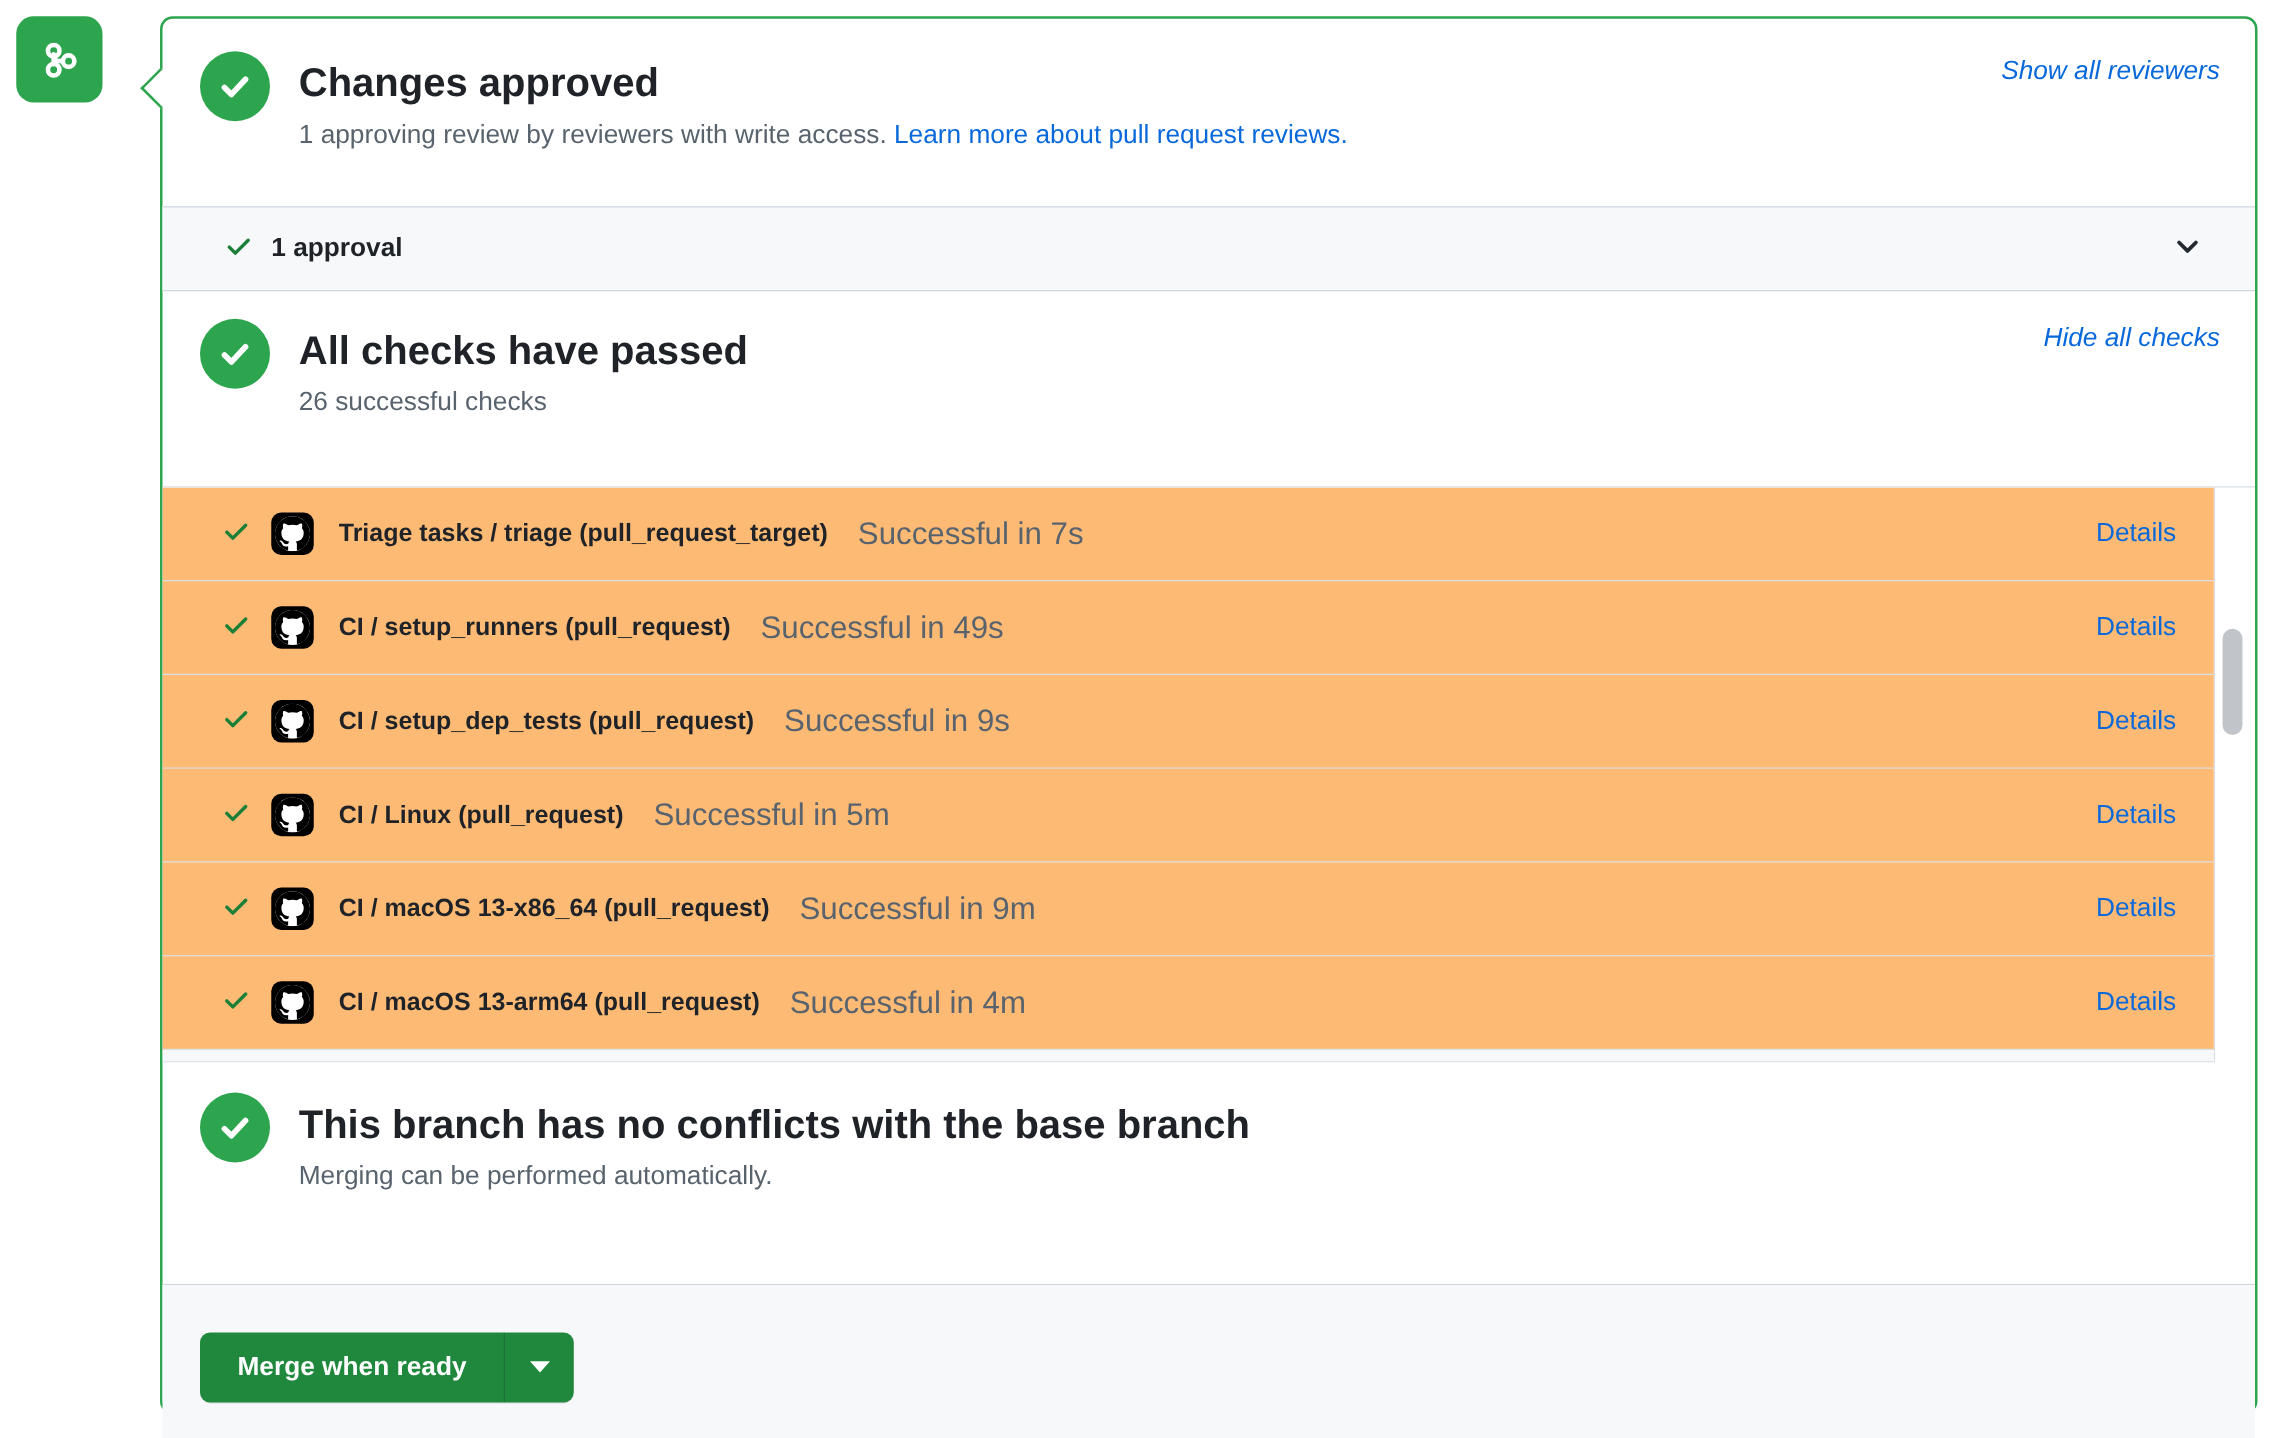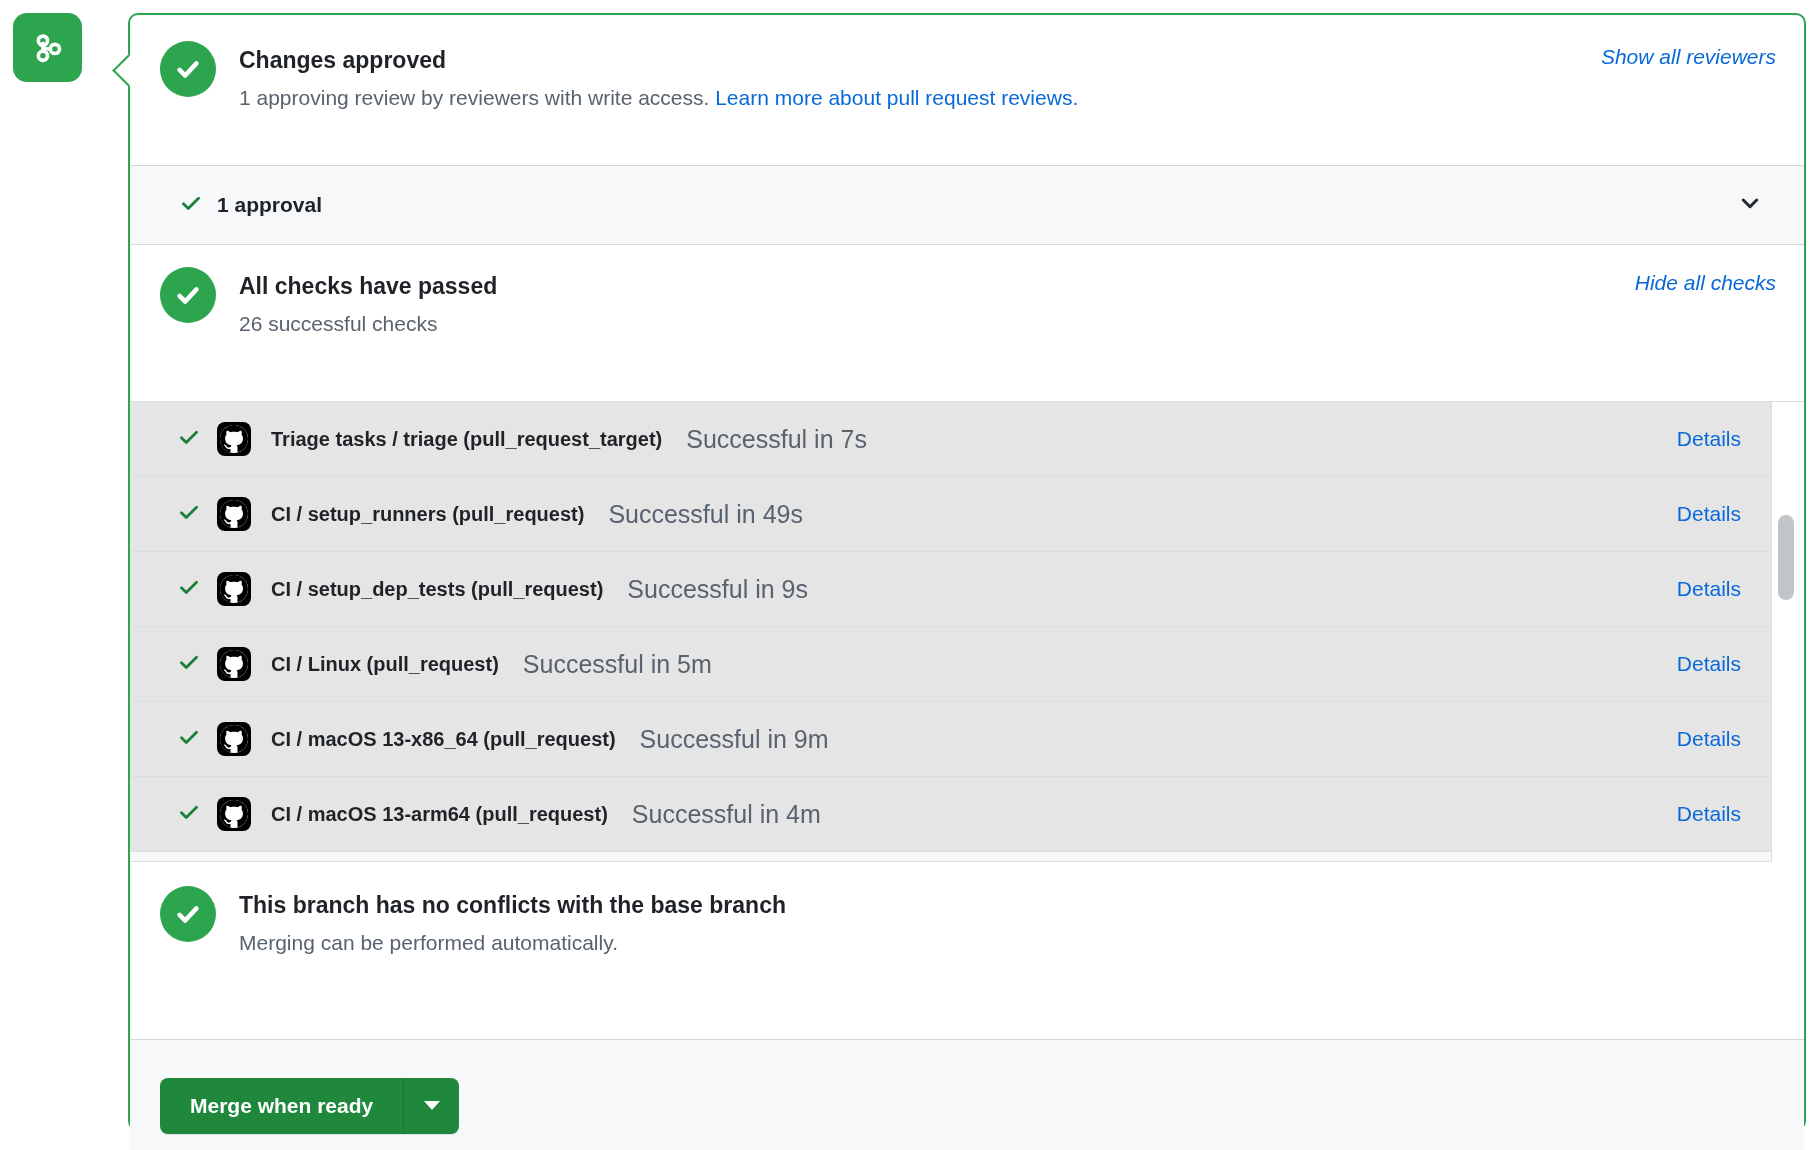--- a/index.html
+++ b/index.html
@@ -13,36 +13,36 @@
     background:#ffffff; border:2px solid #2da44e; border-radius:10px; }
   .caret { position:absolute; left:-13px; top:44px; width:23px; height:23px; background:#ffffff;
     border-left:2px solid #2da44e; border-bottom:2px solid #2da44e; transform:rotate(45deg); }
 
   .sec { position:relative; }
   .sec-header { display:flex; align-items:flex-start; padding:26px 28px 0 30px; }
   .sec-review { height:150px; }
   .status-circle { width:56px; height:56px; border-radius:50%; background:#2da44e; flex:0 0 auto;
     display:flex; align-items:center; justify-content:center; }
   .sec-text { margin-left:23px; padding-top:6px; }
-  .sec-title { font-size:23px; font-weight:700; color:#1f2328; line-height:1.2; }
+  .sec-title { font-size:32px; font-weight:700; color:#1f2328; line-height:1.2; }
   .sec-sub { font-size:21px; color:#59636e; margin-top:9px; line-height:1.3; }
   .link { color:#0969da; text-decoration:none; cursor:pointer; }
   .right-link { margin-left:auto; font-size:21px; padding-top:4px; white-space:nowrap;font-style:italic; }
 
-  .approval-row { height:80px; background:#f6f8fa; border-top:1px solid #d0d7de; border-bottom:1px solid #d0d7de;
+  .approval-row { height:68px; background:#f6f8fa; border-top:1px solid #d0d7de; border-bottom:1px solid #d0d7de;
     display:flex; align-items:center; padding:0 42px 0 50px; cursor:pointer; }
   .approval-label { font-size:21px; font-weight:700; margin-left:15px; }
   .approval-row .chevron { margin-left:auto; }
 
   .sec-checks { height:156px; }
   .sec-checks .sec-header { padding-top:22px; }
 
   .checks-viewport { height:461px; border-top:1px solid #d8dee4; position:relative; overflow:hidden; }
   .checks-rows { width:calc(100% - 32px); border-right:1px solid #d8dee4; }
-  .check-row { height:75px; background:#e5e5e5; border-bottom:1px solid #d8dee4;
+  .check-row { height:75px; background:#fdba74; border-bottom:1px solid #d8dee4;
     display:flex; align-items:center; padding:0 30px 0 48px; }
   .check-row .avatar { width:34px; height:34px; margin-left:17px; background:#000000; border-radius:8px;
     flex:0 0 auto; display:flex; align-items:center; justify-content:center; }
   .check-name { font-size:20px; font-weight:700; margin-left:20px; white-space:nowrap; }
   .check-status { font-size:25px; color:#59636e; margin-left:24px; white-space:nowrap; }
   .details-link { margin-left:auto; font-size:21px; }
   .row-sliver { height:10px; background:#f6f8fa; border-bottom:1px solid #d8dee4; }
   .scroll-thumb { position:absolute; right:10px; top:113px; width:16px; height:85px;
     background:#c1c5c9; border-radius:8px; }
 

